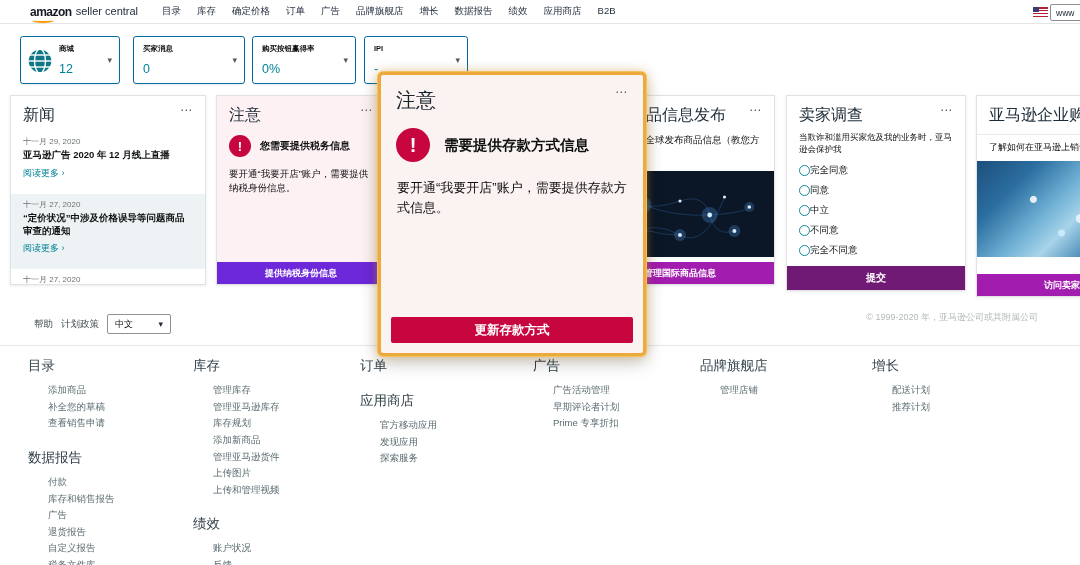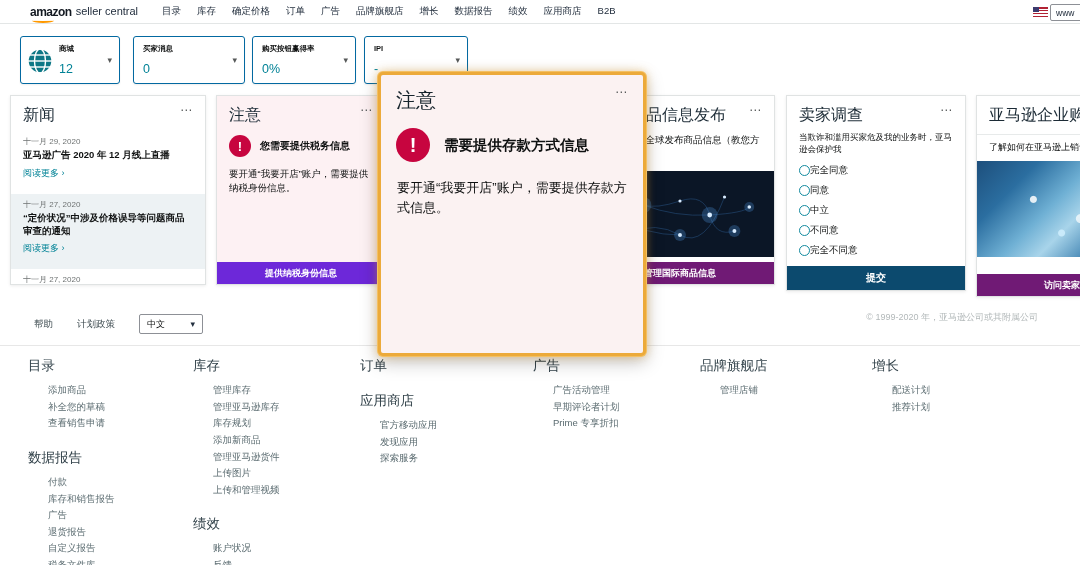--- a/index.html
+++ b/index.html
@@ -38,22 +38,22 @@
   
   .card { position:absolute; top:95px; background:#fff; border:1px solid #e0e3e3;
     box-shadow:0 1px 3px rgba(0,0,0,.08); display:flex; flex-direction:column; overflow:hidden; }
   .card-head { display:flex; justify-content:space-between; align-items:flex-start; padding:9px 12px 5px; }
   .card-title { font-size:16px; color:#1c2b36; }
   .dots { color:#565959; font-size:12px; line-height:10px; letter-spacing:1px; cursor:pointer; }
   .dots::before { content:"⋯"; }
   .card-btn { margin-top:auto; height:22px; flex:0 0 auto; display:flex; align-items:center;
     justify-content:center; font-size:9px; font-weight:700; color:#fff; cursor:pointer; }
   .btn-red  { background:#6d28d9; }
-  .btn-teal { background:#701a75; }
-  .btn-gray { background:#0c4a6e; height:24px; font-size:10px; }
+  .btn-teal { background:#a21caf; }
+  .btn-gray { background:#701a75; height:24px; font-size:10px; }
 
   
   .card-news { left:10px; width:196px; height:190px; }
   .news-item { padding:5px 12px 14px; }
   .news-item.hl { background:#edf2f4; }
   .news-date { font-size:8px; color:#6f7373; margin-bottom:2px; }
   .news-title { font-size:9.5px; font-weight:700; color:#0f1111; line-height:1.35; cursor:pointer; }
   .news-link { display:inline-block; margin-top:3px; font-size:9px; color:#008296; cursor:pointer; }
 
   
@@ -98,21 +98,21 @@
     background:linear-gradient(135deg,#1d4f7c 0%,#2b6ea0 22%,#6fb0d4 42%,#a8d4ea 55%,#4486b4 72%,#17456e 100%); }
   .tut-img::after { content:""; position:absolute; inset:0;
     background:
       radial-gradient(circle at 30% 40%, rgba(255,255,255,.85) 0 3px, transparent 4px),
       radial-gradient(circle at 55% 60%, rgba(255,255,255,.7) 0 4px, transparent 5px),
       radial-gradient(circle at 70% 30%, rgba(255,255,255,.6) 0 3px, transparent 4px),
       radial-gradient(circle at 45% 75%, rgba(210,240,255,.8) 0 3px, transparent 4px),
       radial-gradient(circle at 80% 70%, rgba(255,255,255,.5) 0 5px, transparent 6px); }
 
   
-  .ftabs { position:absolute; top:314px; left:34px; display:flex; align-items:center; gap:24px; }
+  .ftabs { position:absolute; top:314px; left:34px; display:flex; align-items:center; gap:8px; }
   .ftab-link { font-size:9.5px; color:#39474c; cursor:pointer; }
   .lang-select { width:64px; height:20px; border:1px solid #8d9096; border-radius:2px; background:#fff;
     display:flex; align-items:center; justify-content:space-between; padding:0 7px; font-size:9px; cursor:pointer; }
   .lang-select .sel-chev { color:#232f3e; font-size:9px; }
   .sel-chev::before { content:"▾"; }
   .copyright { position:absolute; top:311px; right:42px; font-size:9px; color:#b3b9ba; }
   .divider { position:absolute; top:345px; left:0; right:0; border-top:1px solid #e7e7e7; }
 
   
   .sitemap { position:absolute; top:357px; left:0; right:0; bottom:0; }
@@ -299,20 +299,21 @@
   <section class="modal">
     <div class="card-head">
       <span class="card-title">注意</span>
       <span class="dots"></span>
     </div>
     <div class="alert-row">
       <span class="alert-icon">!</span>
       <span class="notice-heading">需要提供存款方式信息</span>
     </div>
     <div class="notice-body">要开通“我要开店”账户，需要提供存款方式信息。</div>
+    <div class="modal-btn">更新存款方式</div>
   </section>
 
   <div class="ftabs">
     <span class="ftab-link">帮助</span>
     <span class="ftab-link">计划政策</span>
     <div class="lang-select">
       <span>中文</span>
       <span class="sel-chev"></span>
     </div>
   </div>

